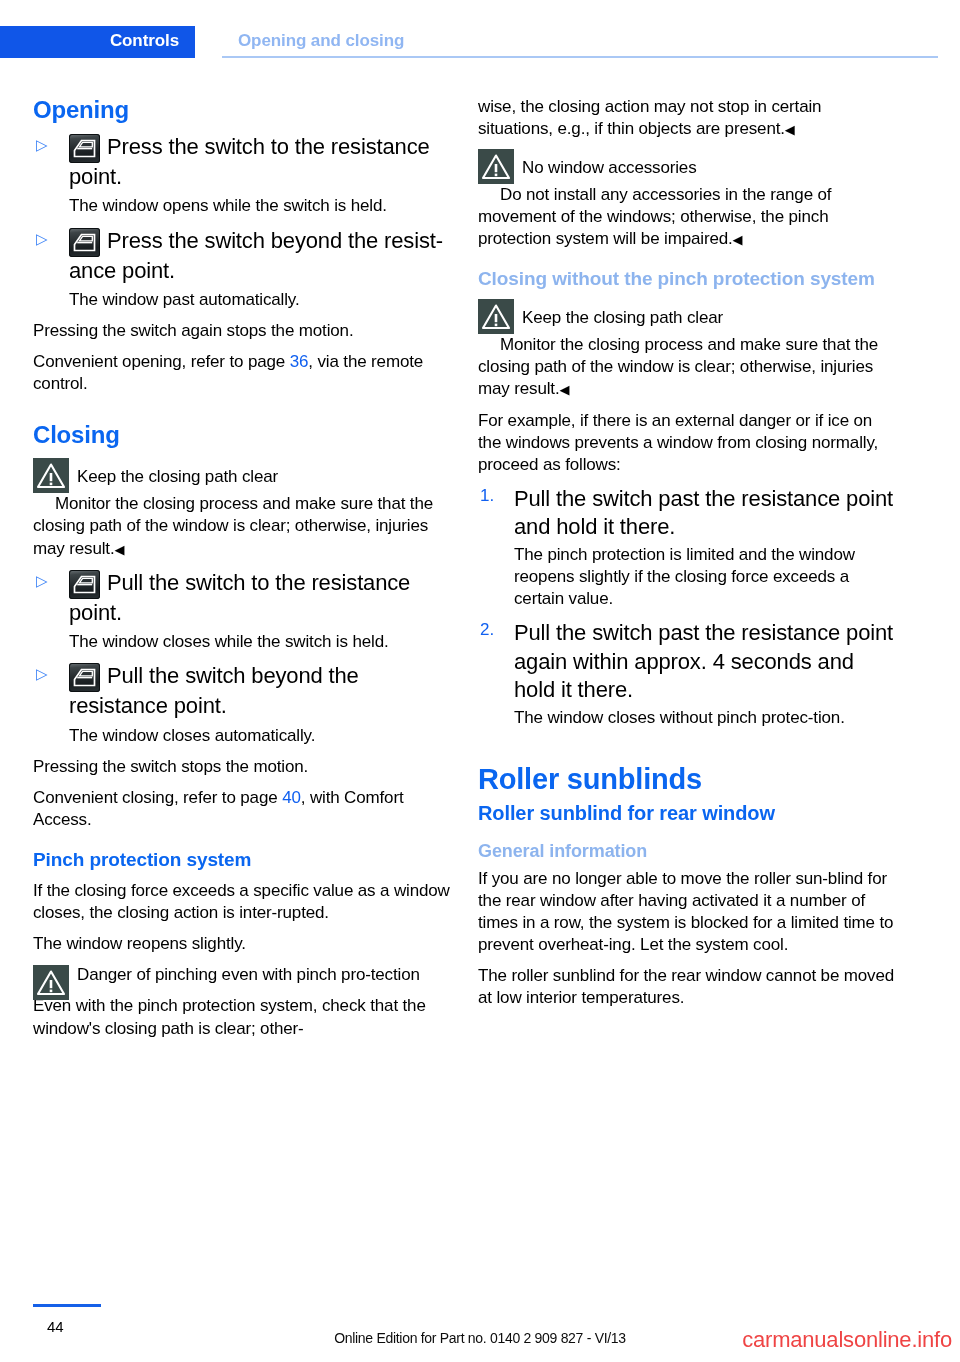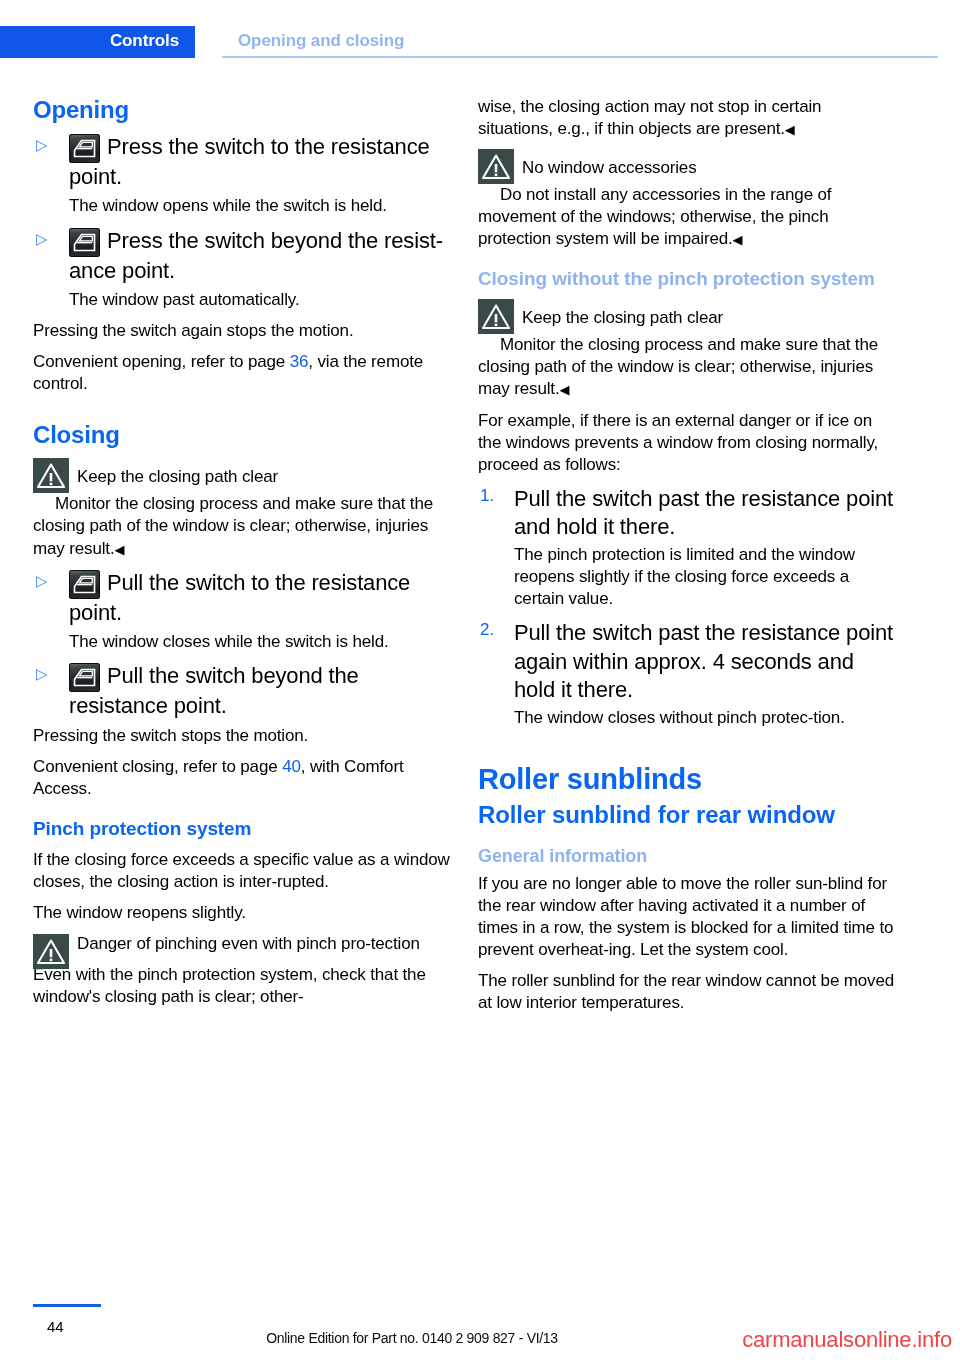--- a/index.html
+++ b/index.html
@@ -217,21 +217,21 @@
     left: 47px;
     top: 1318px;
     font-size: 15px;
     color: #000;
     letter-spacing: -0.2px;
   }
   .footer-edition {
     position: absolute;
     left: 0;
     top: 1330px;
-    width: 824px;
+    width: 960px;
     text-align: center;
     font-size: 14px;
     color: #0c0c0c;
     letter-spacing: -0.3px;
   }
   .watermark {
     position: absolute;
     right: 8px;
     top: 1327px;
     font-size: 22px;
@@ -300,20 +300,21 @@
   <div class="step-sub">The window closes while the switch is held.</div>
 
   <div class="step">
     <span class="step-marker">▷</span>
     <span class="step-text"><span class="switch-icon"><svg width="23" height="19" viewBox="0 0 23 19">
             <path d="M1.5 17.5 L1.5 11.5 L8.5 1.5 L21.5 1.5 L21.5 17.5 Z" fill="none" stroke="#ffffff" stroke-width="1.7"></path>
             <path d="M4.2 9.6 L19.2 9.6" stroke="#ffffff" stroke-width="1.5"></path>
             <path d="M9.6 3.4 L19.3 3.4 L19.3 7.8 L6.5 7.8 Z" fill="none" stroke="#ffffff" stroke-width="1.3"></path>
           </svg></span><span>Pull the switch beyond the resistance point.</span></span>
   </div>
+  <div class="step-sub">The window closes automatically.</div>
 
   <p class="para">Pressing the switch stops the motion.</p>
 
   <p class="para"><span>Convenient closing, refer to page </span><span class="pageref">40</span><span>, with Comfort Access.</span></p>
 
   <h2 class="h2 spaced">Pinch protection system</h2>
 
   <p class="para">If the closing force exceeds a specific value as a window closes, the closing action is inter-rupted.</p>
 
   <p class="para">The window reopens slightly.</p>
@@ -364,21 +365,21 @@
   <div class="step-sub">The pinch protection is limited and the window reopens slightly if the closing force exceeds a certain value.</div>
 
   <div class="numstep">
     <span class="numstep-marker">2.</span>
     <span class="step-text">Pull the switch past the resistance point again within approx. 4 seconds and hold it there.</span>
   </div>
   <div class="step-sub">The window closes without pinch protec-tion.</div>
 
   <h1 class="h1 spaced" style="font-size:29px;margin-top:34px;margin-bottom:4px">Roller sunblinds</h1>
 
-  <h2 class="h2" style="font-size:24px;margin-bottom:16px">Roller sunblind for rear window</h2>
+  <h2 class="h2" style="font-size:20px;margin-bottom:16px">Roller sunblind for rear window</h2>
 
   <h3 class="h3">General information</h3>
 
   <p class="para">If you are no longer able to move the roller sun-blind for the rear window after having activated it a number of times in a row, the system is blocked for a limited time to prevent overheat-ing. Let the system cool.</p>
 
   <p class="para">The roller sunblind for the rear window cannot be moved at low interior temperatures.</p>
 </div>
 
 <div class="footer-rule"></div>
 <div class="page-number">44</div>

